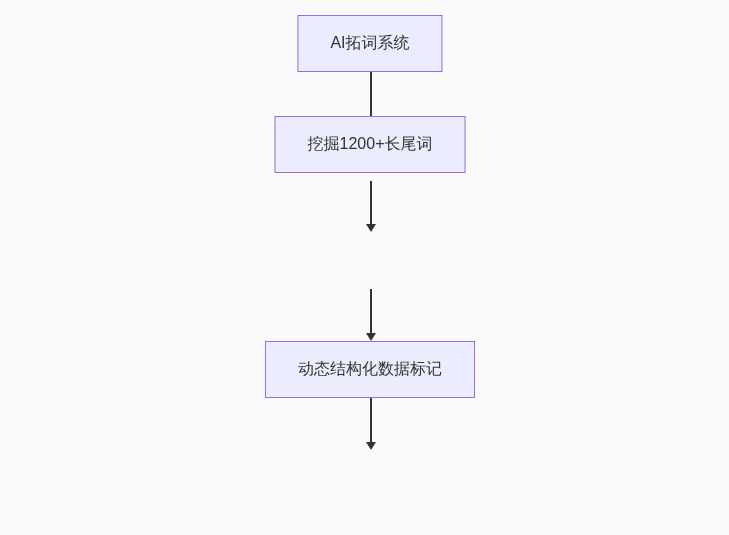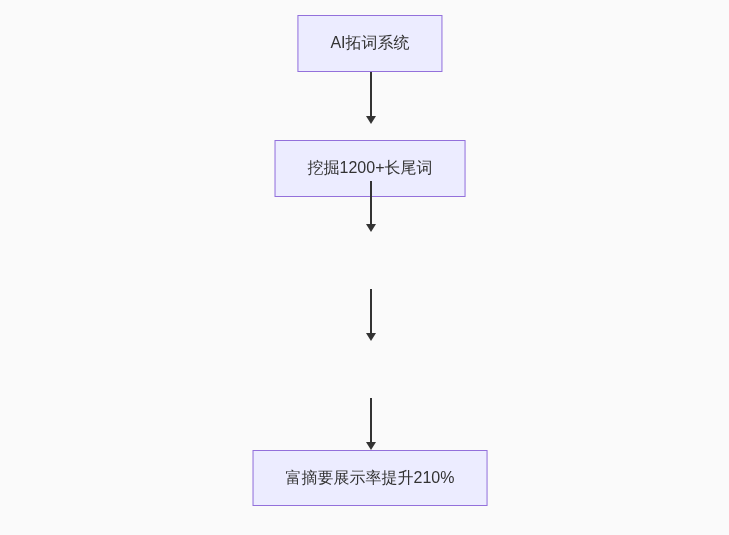--- a/index.html
+++ b/index.html
@@ -25,21 +25,21 @@
     border: 1px solid #9370db;
     display: flex;
     align-items: center;
     justify-content: center;
     padding: 0 32px;
     font-size: 16px;
     color: #333333;
     white-space: nowrap;
   }
   .node-1 { top: 15px; }
-  .node-2 { top: 140px; }
+  .node-2 { top: 116px; }
   .node-3 { top: 232px; }
   .node-4 { top: 341px; }
   .node-5 { top: 450px; height: 56px; }
 
   .edge-line {
     position: absolute;
     left: 370px;
     width: 2px;
     background: #333333;
   }
@@ -77,21 +77,21 @@
     <span>挖掘1200+长尾词</span>
   </div>
 
   <div class="edge-line edge-2-line"></div>
   <div class="edge-head edge-2-head"></div>
 
 
   <div class="edge-line edge-3-line"></div>
   <div class="edge-head edge-3-head"></div>
 
+  <div class="node node-4">
+    <span>动态结构化数据标记</span>
+  </div>
 
   <div class="edge-line edge-4-line"></div>
   <div class="edge-head edge-4-head"></div>
 
-  <div class="node node-5">
-    <span>富摘要展示率提升210%</span>
-  </div>
 
 </div>
 
 </body></html>

